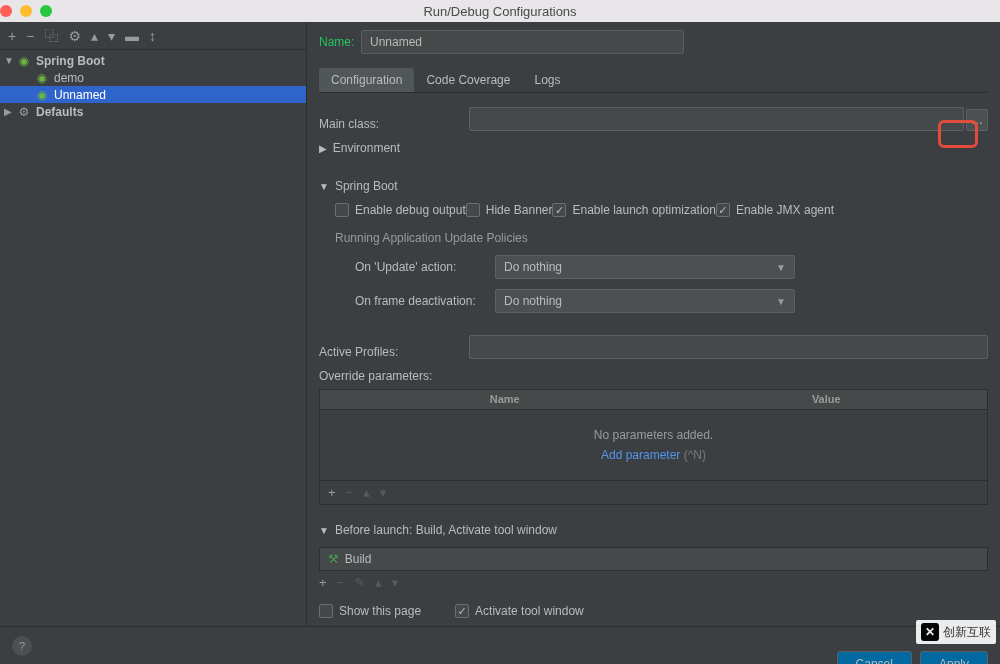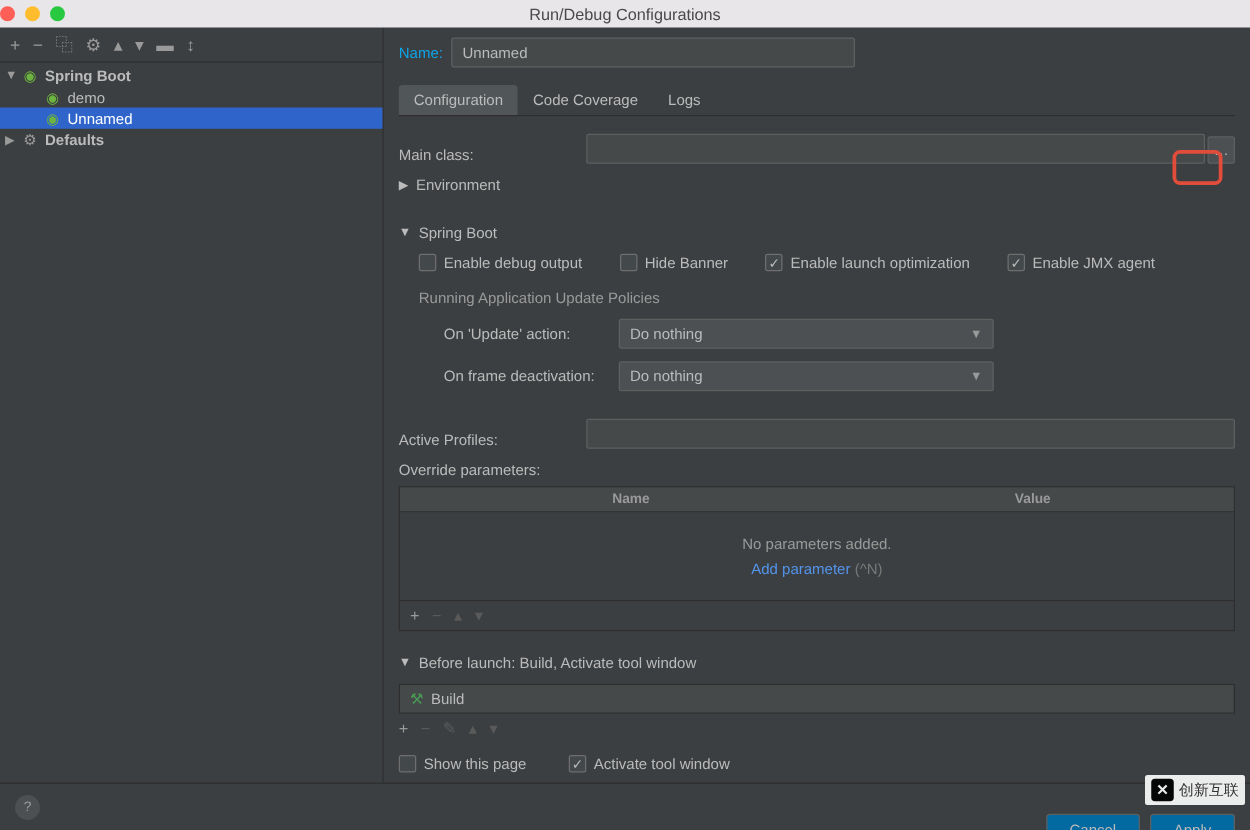--- a/index.html
+++ b/index.html
@@ -26,21 +26,21 @@
 .tree-icon { width: 16px; height: 16px; margin-right: 4px; display: inline-flex; align-items: center; justify-content: center; }
 .spring-icon { color: #6db33f; font-size: 12px; }
 .spring-icon::before { content: "◉"; }
 .defaults-icon { color: #9a9a9a; }
 .defaults-icon::before { content: "⚙"; }
 .tree-label { font-weight: 500; }
 .tree-item:not(.level1) .tree-label { font-weight: bold; }
 
 .right-panel { flex: 1; background: #3c3f41; padding: 8px 12px; overflow-y: auto; }
 .form-row { display: flex; align-items: center; margin-bottom: 14px; }
-.form-label { width: 42px; color: #0ea5e9; }
+.form-label { width: 42px; color: #22c55e; }
 .text-input { flex: 1; background: #45494a; border: 1px solid #5e6060; color: #bbbbbb; padding: 4px 8px; height: 24px; border-radius: 2px; }
 .text-input.wide { max-width: 390px; }
 
 .checkbox-group { display: flex; gap: 18px; align-items: center; }
 .checkbox { display: flex; align-items: center; gap: 6px; cursor: pointer; }
 .checkbox-box { width: 14px; height: 14px; border: 1px solid #6e6e6e; border-radius: 2px; display: inline-flex; align-items: center; justify-content: center; font-size: 11px; color: #bbbbbb; background: #43494a; }
 .checkbox-box.checked::after { content: "✓"; }
 
 .tabs { display: flex; border-bottom: 1px solid #2e2e2e; margin-bottom: 14px; }
 .tab { padding: 5px 12px; cursor: pointer; color: #bbbbbb; }
@@ -49,21 +49,21 @@
 .section-row { display: flex; align-items: flex-end; margin-bottom: 10px; }
 .section-label { width: 150px; color: #bbbbbb; }
 .field-input { flex: 1; background: #45494a; border: 1px solid #5e6060; height: 24px; border-radius: 2px; display: flex; align-items: center; }
 .browse-btn { width: 22px; height: 22px; background: #4c5052; border: 1px solid #5e6060; margin-left: 2px; cursor: pointer; display: flex; align-items: center; justify-content: center; color: #bbb; border-radius: 2px; }
 .highlight-box { position: absolute; right: 22px; top: 120px; width: 40px; height: 28px; border: 3px solid #e14d3a; border-radius: 6px; pointer-events: none; }
 
 .collapsible { display: flex; align-items: center; cursor: pointer; margin-bottom: 10px; }
 .collapsible-arrow { font-size: 10px; margin-right: 6px; }
 
 .indent { padding-left: 16px; }
-.checkbox-row { display: flex; gap: 30px; margin-bottom: 14px; }
+.checkbox-row { display: flex; margin-bottom: 14px; }
 .sub-label { color: #9a9a9a; margin-bottom: 10px; }
 
 .dropdown-row { display: flex; align-items: center; margin-bottom: 10px; padding-left: 20px; }
 .dropdown-label { width: 140px; }
 .dropdown { flex: 1; max-width: 300px; background: #4c5052; border: 1px solid #5e6060; height: 24px; display: flex; align-items: center; justify-content: space-between; padding: 0 8px; border-radius: 2px; cursor: pointer; }
 .dropdown-arrow { font-size: 10px; color: #9a9a9a; }
 
 .params-table { border: 1px solid #2e2e2e; margin-top: 6px; }
 .params-header { display: flex; background: #45494a; border-bottom: 1px solid #2e2e2e; height: 20px; }
 .params-header > div { flex: 1; text-align: center; padding: 3px; color: #9a9a9a; font-size: 11px; font-weight: bold; }

